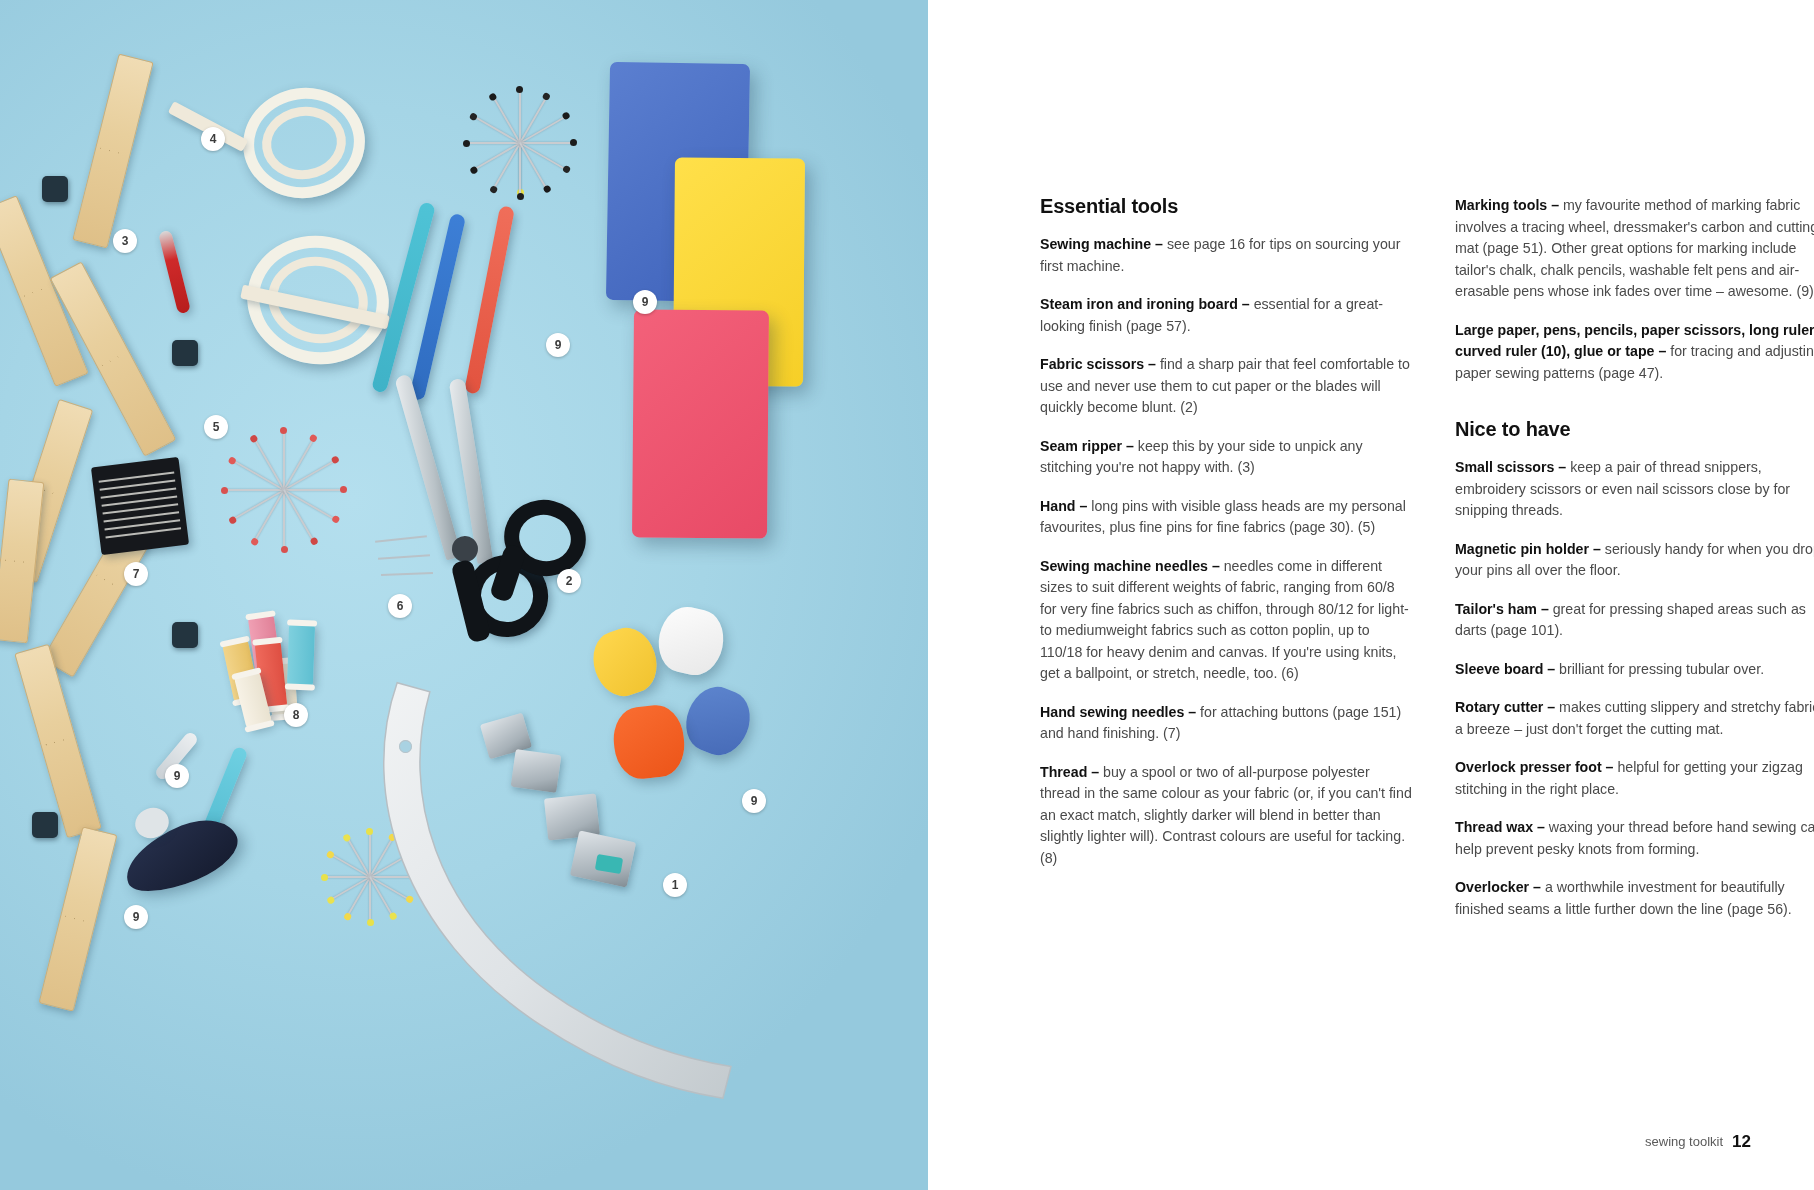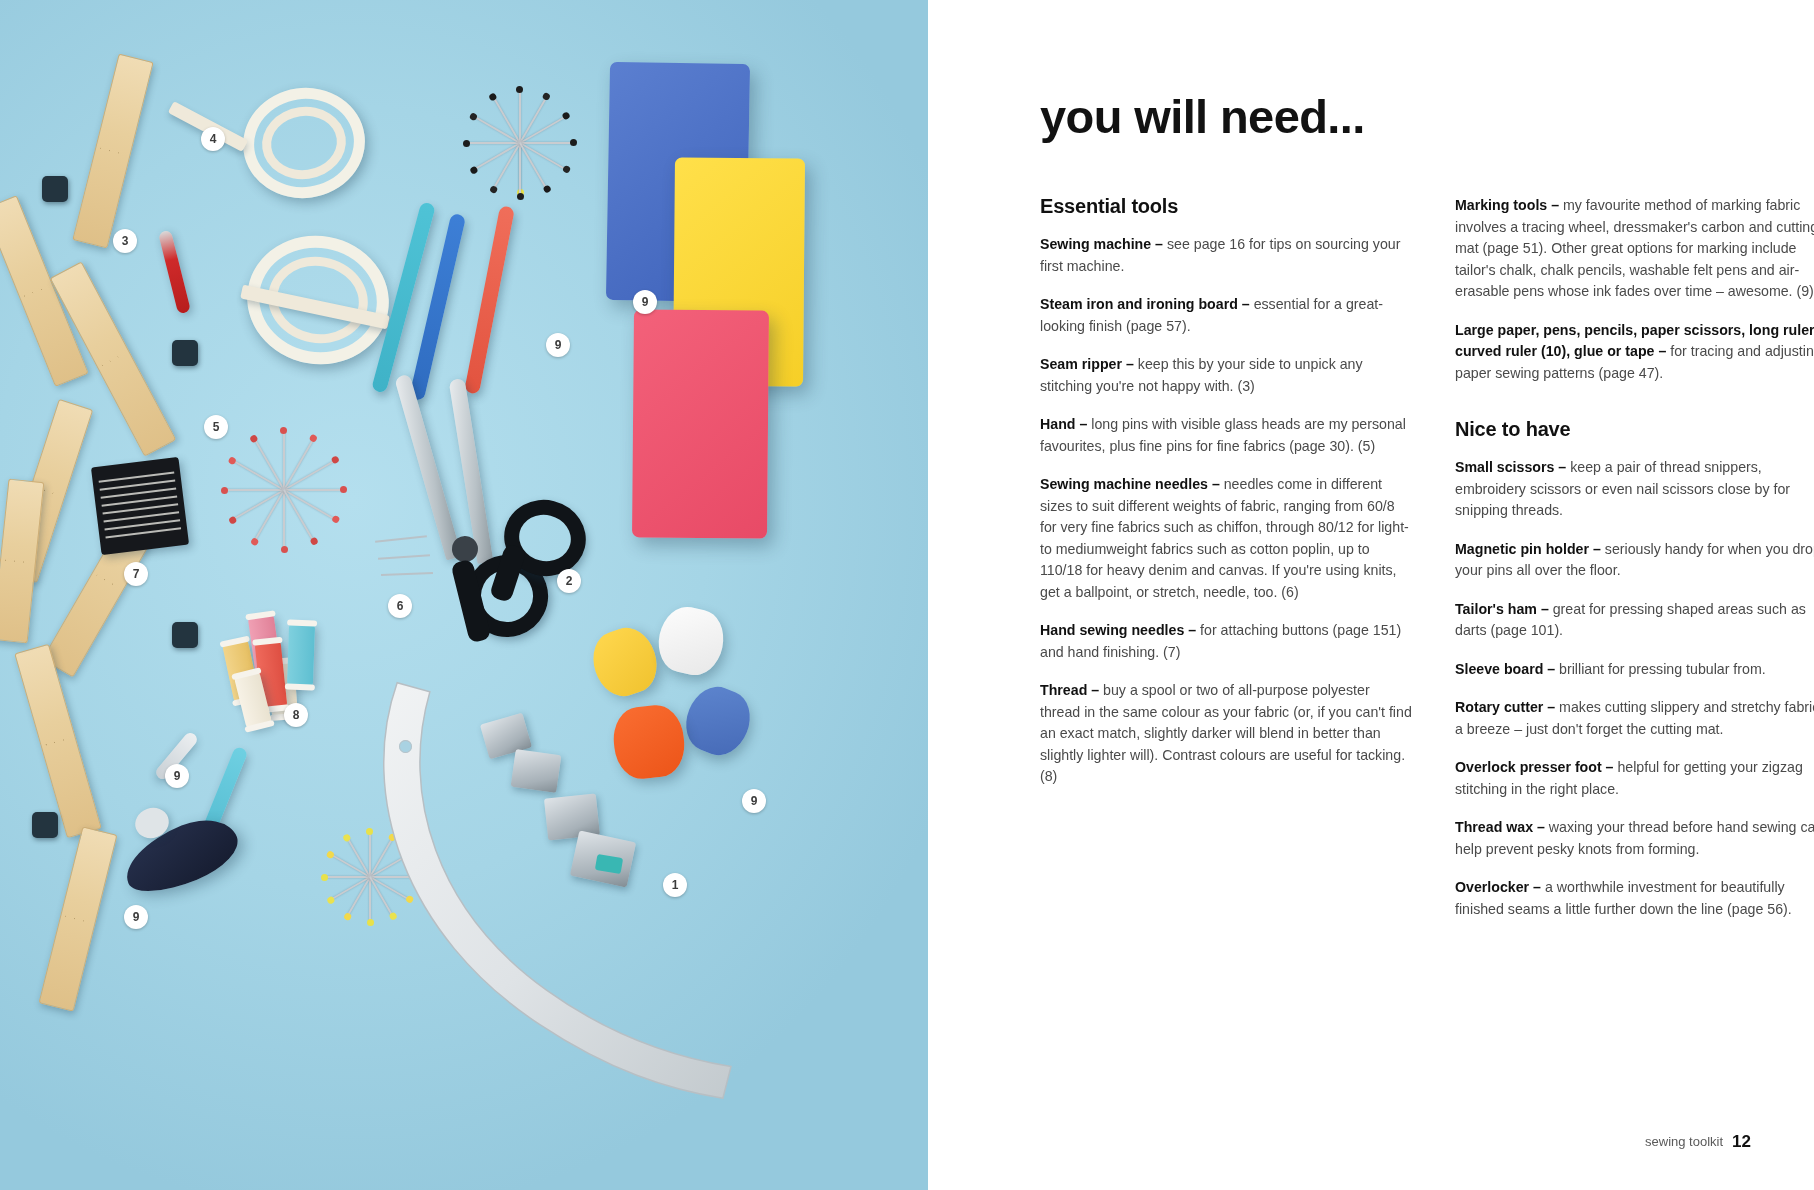--- a/index.html
+++ b/index.html
@@ -502,46 +502,46 @@
     <div class="callout" style="left:388px; top:594px;">6</div>
     <div class="callout" style="left:284px; top:703px;">8</div>
     <div class="callout" style="left:165px; top:764px;">9</div>
     <div class="callout" style="left:742px; top:789px;">9</div>
     <div class="callout" style="left:663px; top:873px;">1</div>
     <div class="callout" style="left:124px; top:905px;">9</div>
   </div>
 
   <div class="text-page">
 
-    <h1 class="page-title">you will need...</h1>
 
     <div class="cols">
 
       <div class="col">
         <h2 class="sec-head">Essential tools</h2>
 
         <p class="item"><b>Sewing machine – </b><span>see page 16 for tips on sourcing your first machine.</span></p>
         <p class="item"><b>Steam iron and ironing board – </b><span>essential for a great-looking finish (page 57).</span></p>
+        <p class="item"><b>Fabric scissors – </b><span>find a sharp pair that feel comfortable to use and never use them to cut paper or the blades will quickly become blunt. (2)</span></p>
         <p class="item"><b>Seam ripper – </b><span>keep this by your side to unpick any stitching you're not happy with. (3)</span></p>
         <p class="item"><b>Hand – </b><span>long pins with visible glass heads are my personal favourites, plus fine pins for fine fabrics (page 30). (5)</span></p>
         <p class="item"><b>Sewing machine needles – </b><span>needles come in different sizes to suit different weights of fabric, ranging from 60/8 for very fine fabrics such as chiffon, through 80/12 for light- to mediumweight fabrics such as cotton poplin, up to 110/18 for heavy denim and canvas. If you're using knits, get a ballpoint, or stretch, needle, too. (6)</span></p>
         <p class="item"><b>Hand sewing needles – </b><span>for attaching buttons (page 151) and hand finishing. (7)</span></p>
         <p class="item"><b>Thread – </b><span>buy a spool or two of all-purpose polyester thread in the same colour as your fabric (or, if you can't find an exact match, slightly darker will blend in better than slightly lighter will). Contrast colours are useful for tacking. (8)</span></p>
       </div>
 
       <div class="col">
         <p class="item"><b>Marking tools – </b><span>my favourite method of marking fabric involves a tracing wheel, dressmaker's carbon and cutting mat (page 51). Other great options for marking include tailor's chalk, chalk pencils, washable felt pens and air-erasable pens whose ink fades over time – awesome. (9)</span></p>
         <p class="item"><b>Large paper, pens, pencils, paper scissors, long ruler, curved ruler (10), glue or tape – </b><span>for tracing and adjusting paper sewing patterns (page 47).</span></p>
 
         <h2 class="sec-head second">Nice to have</h2>
 
         <p class="item"><b>Small scissors – </b><span>keep a pair of thread snippers, embroidery scissors or even nail scissors close by for snipping threads.</span></p>
         <p class="item"><b>Magnetic pin holder – </b><span>seriously handy for when you drop your pins all over the floor.</span></p>
         <p class="item"><b>Tailor's ham – </b><span>great for pressing shaped areas such as darts (page 101).</span></p>
-        <p class="item"><b>Sleeve board – </b><span>brilliant for pressing tubular from.</span></p>
+        <p class="item"><b>Sleeve board – </b><span>brilliant for pressing tubular over.</span></p>
         <p class="item"><b>Rotary cutter – </b><span>makes cutting slippery and stretchy fabrics a breeze – just don't forget the cutting mat.</span></p>
         <p class="item"><b>Overlock presser foot – </b><span>helpful for getting your zigzag stitching in the right place.</span></p>
         <p class="item"><b>Thread wax – </b><span>waxing your thread before hand sewing can help prevent pesky knots from forming.</span></p>
         <p class="item"><b>Overlocker – </b><span>a worthwhile investment for beautifully finished seams a little further down the line (page 56).</span></p>
       </div>
     </div>
 
     <div class="folio">
       <span>sewing toolkit</span><span class="pg">12</span>
     </div>

